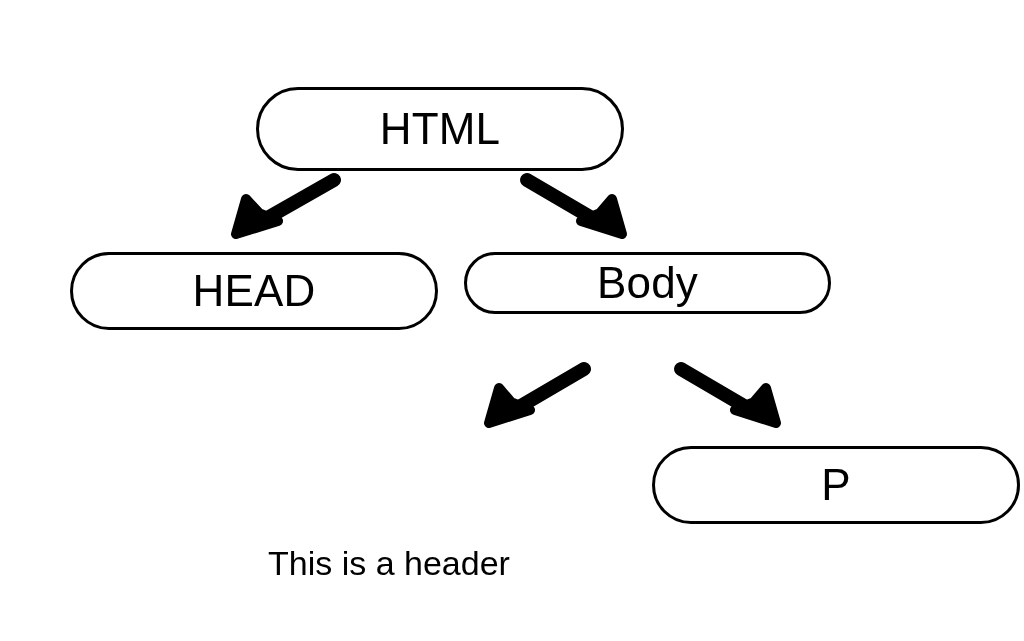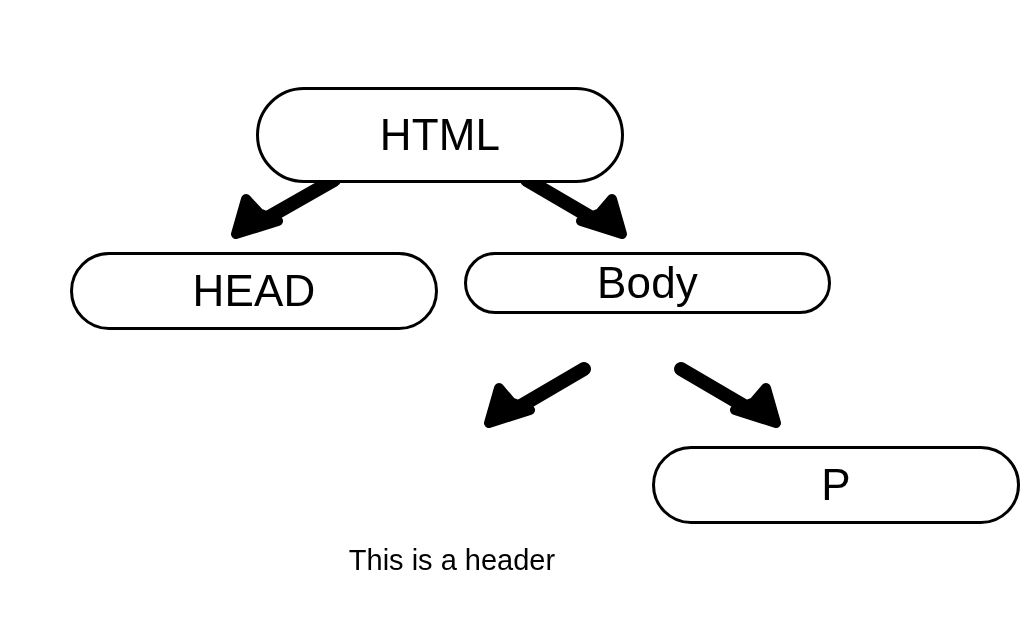--- a/index.html
+++ b/index.html
@@ -41,29 +41,29 @@
     color: #000000;
     font-size: 44px;
     line-height: 1;
     letter-spacing: 0.2px;
     white-space: nowrap;
     user-select: none;
   }
   .caption {
     position: absolute;
     color: #000000;
-    font-size: 29px;
+    font-size: 34px;
     line-height: 1;
     white-space: nowrap;
-    text-align: center;
+    text-align: left;
     z-index: 2;
   }
 
   
-  #node-html { left: 256px; top: 87px;  width: 368px; height: 96px; }
+  #node-html { left: 256px; top: 87px;  width: 368px; height: 84px; }
   #node-head { left: 70px;  top: 252px; width: 368px; height: 78px; }
   #node-body { left: 464px; top: 252px; width: 367px; height: 62px; }
   #node-h1   { left: 268px; top: 446px; width: 368px; height: 78px; }
   #node-p    { left: 652px; top: 446px; width: 368px; height: 78px; }
 
   
   #caption-h1 { left: 268px; top: 546px; width: 368px; }
   #caption-p  { left: 652px; top: 546px; width: 368px; }
 </style>
 </head>

